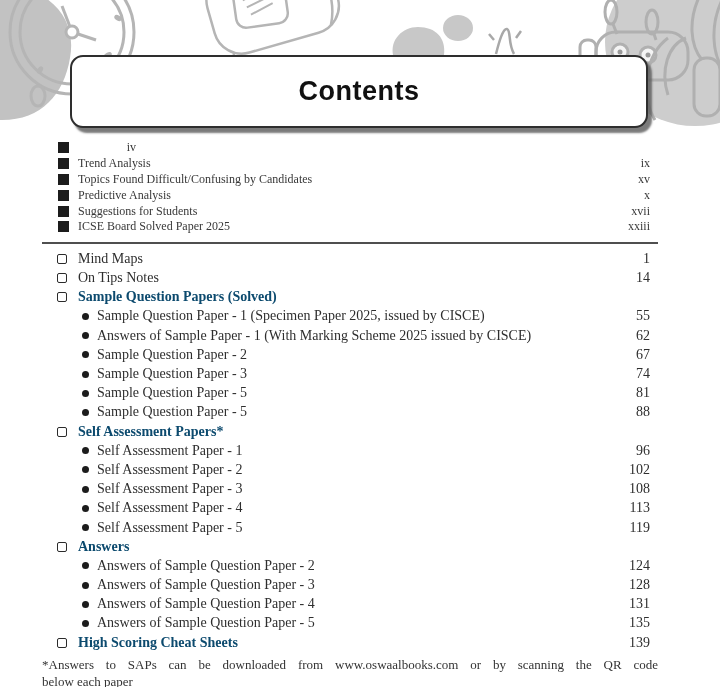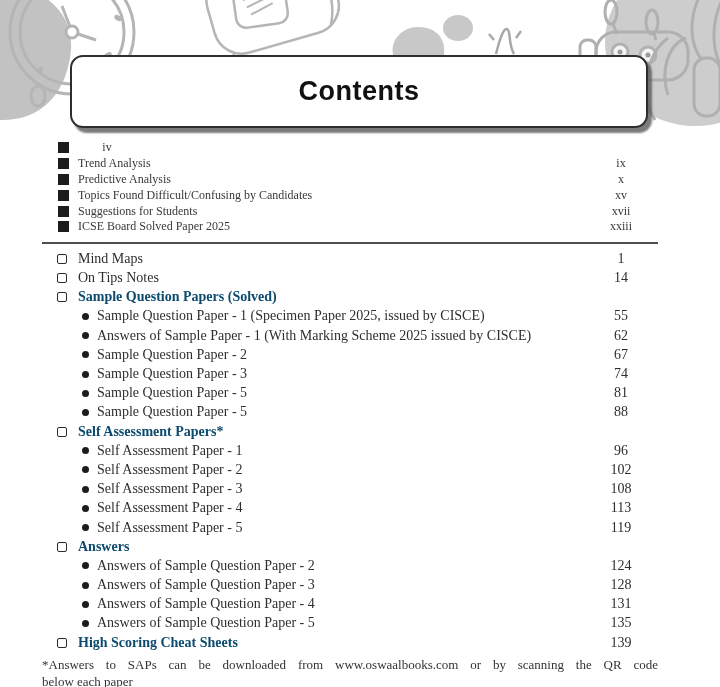--- a/index.html
+++ b/index.html
@@ -15,21 +15,21 @@
     display:flex;align-items:center;justify-content:center;z-index:2;box-sizing:border-box;
   }
   .title-box h1{
     margin:4px;font-family:"Liberation Sans","DejaVu Sans",sans-serif;
     font-weight:bold;font-size:27px;letter-spacing:0.5px;color:#111111;
   }
   .content{position:absolute;left:42px;top:140px;width:616px;z-index:3;}
   .row{display:flex;align-items:center;}
   .bullet{flex:0 0 auto;display:inline-block;}
   .label{flex:1 1 auto;white-space:nowrap;overflow:hidden;}
-  .page{flex:0 0 auto;width:58px;text-align:center;padding-right:8px;}
+  .page{flex:0 0 auto;width:58px;text-align:right;padding-right:8px;}
   
   .fm-row{height:15.8px;font-size:12px;color:#383838;}
   .fm-row .bullet{width:11px;height:11px;background:#1c1c1c;margin:0 9px 0 16px;}
   
   .toc-item,.toc-section,.toc-sub{height:19.2px;font-size:14px;}
   .toc-item .bullet,.toc-section .bullet{
     width:8px;height:8px;border:1.6px solid #2b2b2b;border-radius:2px;background:#fff;margin:0 11px 0 15px;
   }
   .toc-section .label{font-weight:bold;color:#0c4a6e;}
   .toc-sub .bullet{width:7px;height:7px;border-radius:50%;background:#1c1c1c;margin:0 8px 0 40px;}
@@ -119,27 +119,27 @@
         <span class="bullet"></span>
         <span class="page">iv</span>
       </div>
       <div class="row fm-row">
         <span class="bullet"></span>
         <span class="label">Trend Analysis</span>
         <span class="page">ix</span>
       </div>
       <div class="row fm-row">
         <span class="bullet"></span>
+        <span class="label">Topics Found Difficult/Confusing by Candidates</span>
+        <span class="page">xv</span>
+      </div>
+      <div class="row fm-row">
+        <span class="bullet"></span>
         <span class="label">Predictive Analysis</span>
         <span class="page">x</span>
-      </div>
-      <div class="row fm-row">
-        <span class="bullet"></span>
-        <span class="label">Topics Found Difficult/Confusing by Candidates</span>
-        <span class="page">xv</span>
       </div>
       <div class="row fm-row">
         <span class="bullet"></span>
         <span class="label">Suggestions for Students</span>
         <span class="page">xvii</span>
       </div>
       <div class="row fm-row">
         <span class="bullet"></span>
         <span class="label">ICSE Board Solved Paper 2025</span>
         <span class="page">xxiii</span>

